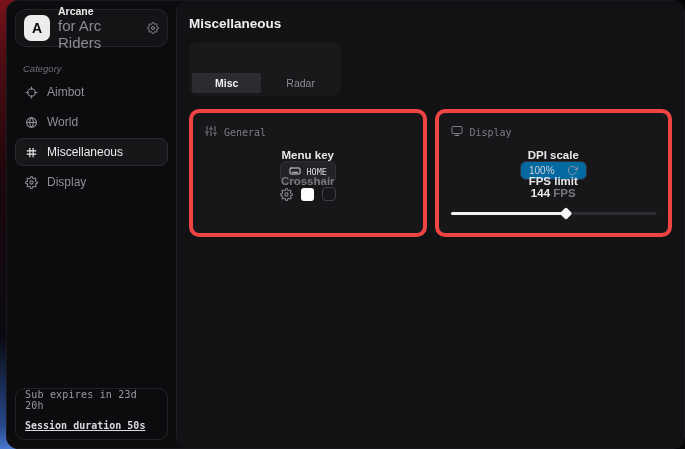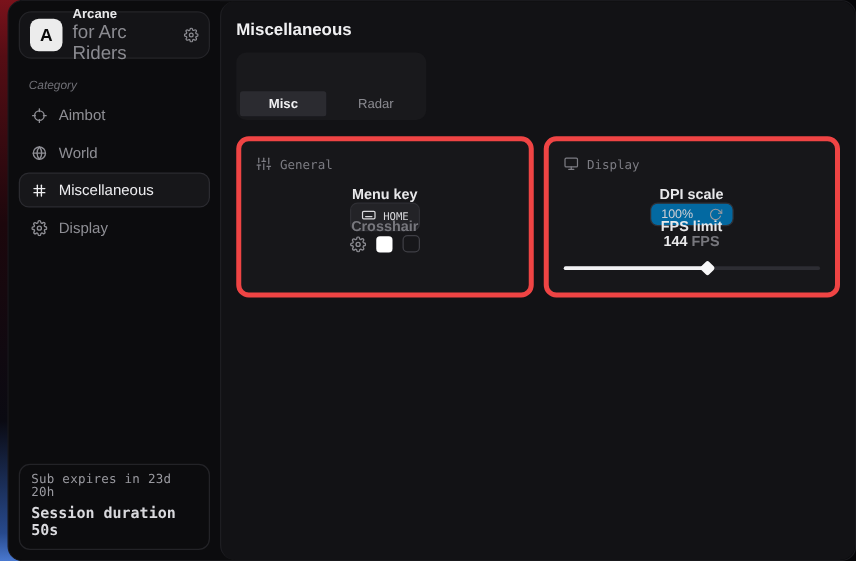--- a/index.html
+++ b/index.html
@@ -39,25 +39,25 @@
   .nav { display:flex; flex-direction:column; gap:2px; }
   .nav-item {
     display:flex; align-items:center; gap:9px;
     padding:6px 9px; border-radius:8px; border:1px solid transparent;
     color:#8f8f95; font-size:12px; cursor:default;
   }
   .nav-item.active { background:#17171a; border-color:#2b2b30; color:#ededf0; }
   .nav-item .nicon { display:flex; align-items:center; }
   .spacer { flex:1; }
   .sub-card {
-    border:1px solid #232327; border-radius:9px; padding:6px 9px 8px 9px;
+    border:1px solid #232327; border-radius:9px; padding:0 9px 8px 9px;
     font-family:"DejaVu Sans Mono", monospace;
   }
   .sub-line1 { font-size:10px; color:#9a9aa0; letter-spacing:.2px; }
-  .sub-line2 { font-size:12px; color:#d9d9dd; font-weight:700; margin-top:3px; }
+  .sub-line2 { font-size:10px; color:#d9d9dd; font-weight:700; margin-top:9px;text-decoration:underline; }
   
   .main {
     flex:1; background:#121215; border-left:1px solid #1e1e22;
     border-radius:12px; padding:15px 12px; min-width:0;
   }
   .page-title { font-size:13.5px; font-weight:700; color:#f0f0f2; }
   .tabbar {
     display:inline-flex; gap:2px; margin-top:11px;
     background:#19191c; border-radius:8px; padding:3px;
   }

